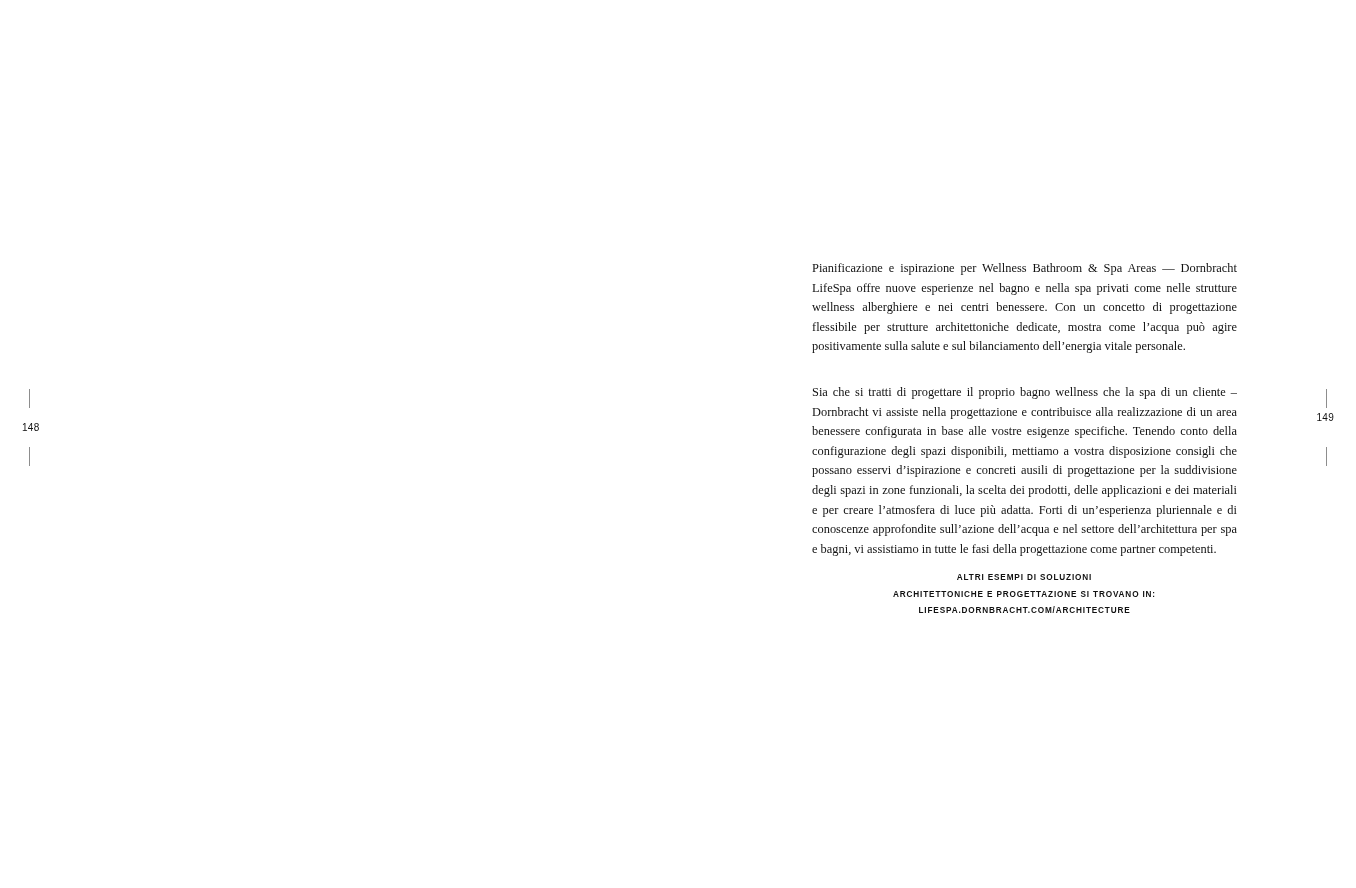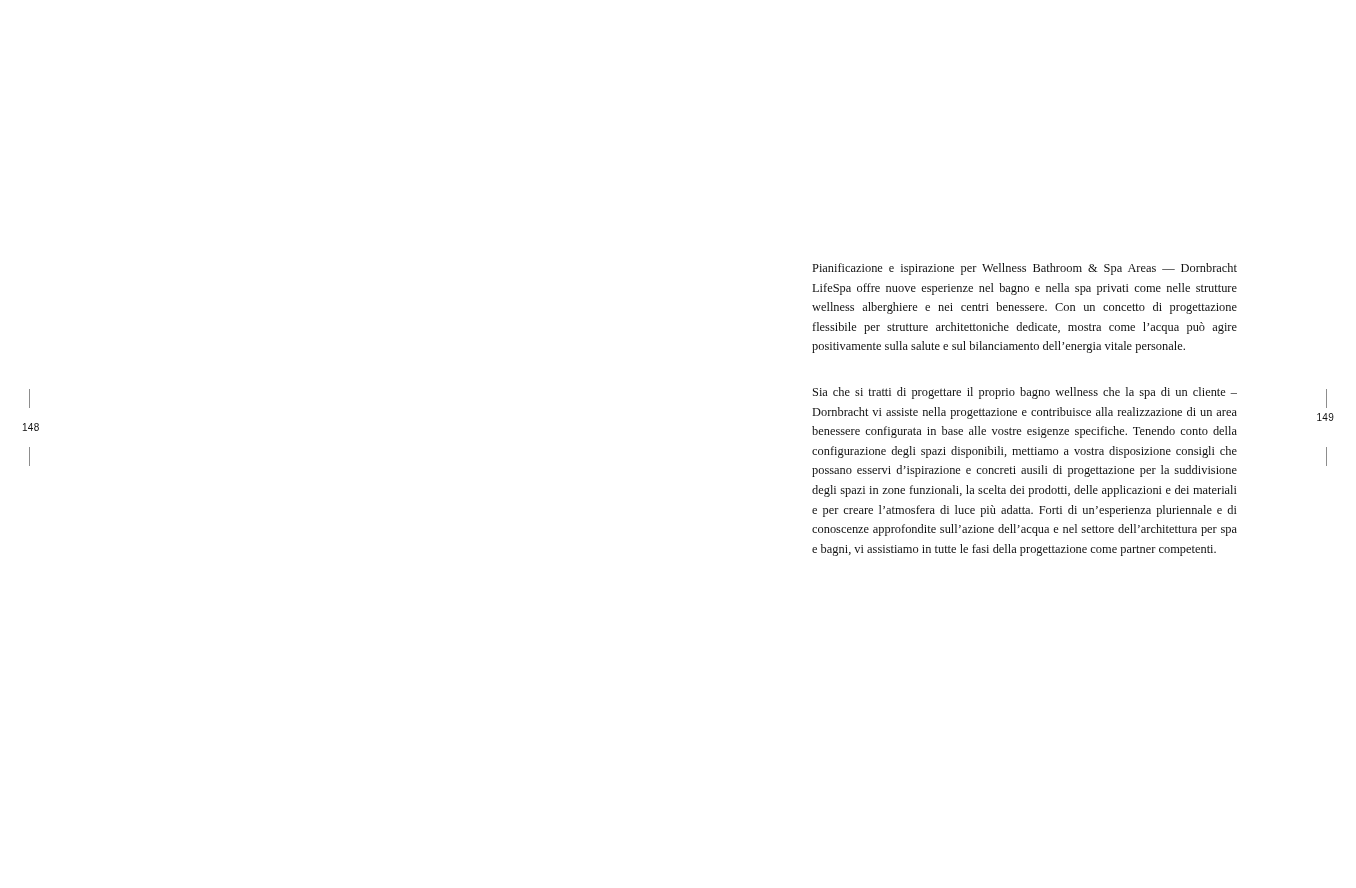--- a/index.html
+++ b/index.html
@@ -107,14 +107,19 @@
 
   <div class="folio folio-right">149</div>
   <div class="tick tick-right-top"></div>
   <div class="tick tick-right-bottom"></div>
 
   <div class="body-col">
     <p class="first">Pianificazione e ispirazione per Wellness Bathroom &amp; Spa Areas — Dornbracht LifeSpa offre nuove esperienze nel bagno e nella spa privati come nelle strutture wellness alberghiere e nei centri benessere. Con un concetto di progettazione flessibile per strutture architettoniche dedicate, mostra come l’acqua può agire positivamente sulla salute e sul bilanciamento dell’energia vitale personale.</p>
     <p class="second">Sia che si tratti di progettare il proprio bagno wellness che la spa di un cliente – Dornbracht vi assiste nella progettazione e contribuisce alla realizzazione di un area benessere configurata in base alle vostre esigenze specifiche. Tenendo conto della configurazione degli spazi disponibili, mettiamo a vostra disposizione consigli che possano esservi d’ispirazione e concreti ausili di progettazione per la suddivisione degli spazi in zone funzionali, la scelta dei prodotti, delle applicazioni e dei materiali e per creare l’atmosfera di luce più adatta. Forti di un’esperienza pluriennale e di conoscenze approfondite sull’azione dell’acqua e nel settore dell’architettura per spa e bagni, vi assistiamo in tutte le fasi della progettazione come partner competenti.</p>
   </div>
 
+  <div class="footnote">
+    <div>ALTRI ESEMPI DI SOLUZIONI</div>
+    <div>ARCHITETTONICHE E PROGETTAZIONE SI TROVANO IN:</div>
+    <div>LIFESPA.DORNBRACHT.COM/ARCHITECTURE</div>
+  </div>
 
 </div>
 
 </body></html>

